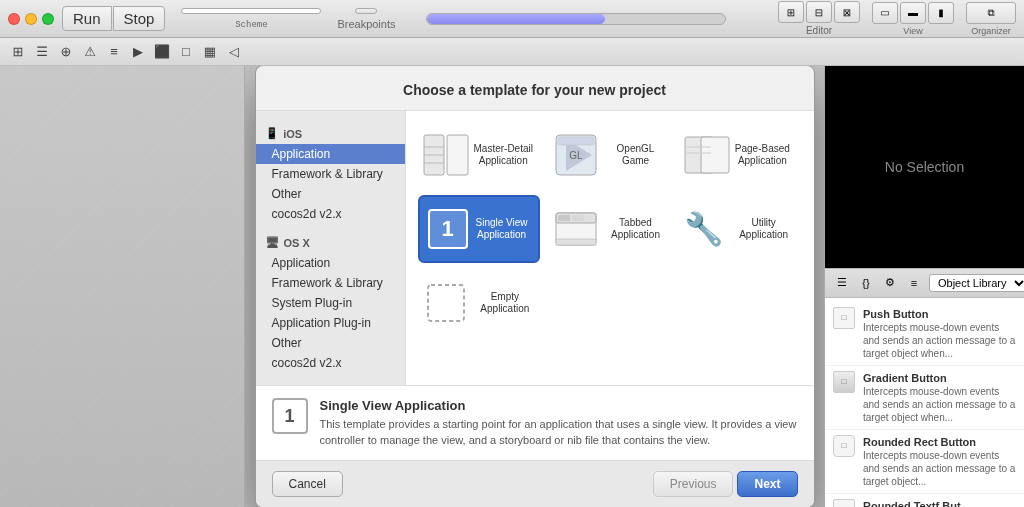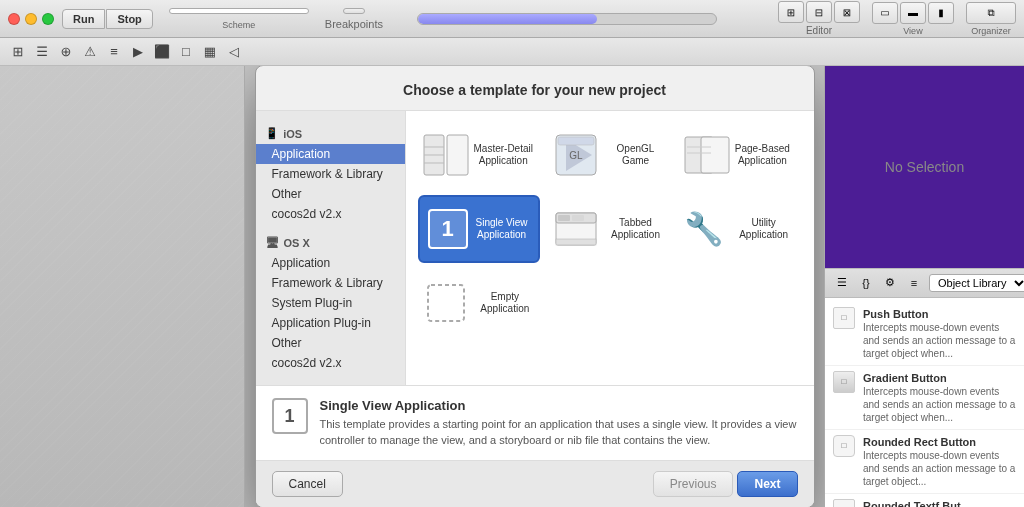--- a/index.html
+++ b/index.html
@@ -39,24 +39,23 @@
 
     .toolbar-btn-group {
       display: flex;
       gap: 2px;
     }
     .toolbar-btn {
       background: linear-gradient(to bottom, #f5f5f5, #e0e0e0);
       border: 1px solid #aaa;
       border-radius: 4px;
       padding: 3px 10px;
-      font-size: 11px;
+      font-size: 15px;
       cursor: pointer;
       color: #333;
-      font-weight: bold;
     }
     .toolbar-btn:first-child {
       border-radius: 4px 0 0 4px;
       margin-right: -1px;
     }
     .toolbar-btn:last-child {
       border-radius: 0 4px 4px 0;
     }
 
     .loading-bar-container {
@@ -322,21 +321,21 @@
       border: 1px solid #ccc;
     }
     .footer-right {
       display: flex;
       gap: 4px;
     }
 
     
     .right-panel {
       width: 200px;
-      background: #4c1d95;
+      background: #000000;
       border-left: 1px solid #aaa;
       display: flex;
       flex-direction: column;
     }
     .right-panel-top {
       flex: 1;
       display: flex;
       align-items: center;
       justify-content: center;
       font-size: 14px;
@@ -426,21 +425,21 @@
     <div class="traffic-light close"></div>
     <div class="traffic-light minimize"></div>
     <div class="traffic-light maximize"></div>
   </div>
   <div class="toolbar-btn-group">
     <button class="toolbar-btn">Run</button>
     <button class="toolbar-btn">Stop</button>
   </div>
   <div style="display:flex;flex-direction:column;align-items:center;margin:0 8px;">
     <div style="background:white;border:1px solid #aaa;border-radius:4px;padding:2px 20px;font-size:11px;width:140px;text-align:center;"></div>
-    <span style="font-size:9px;color:#666;margin-top:6px;">Scheme</span>
+    <span style="font-size:9px;color:#666;margin-top:6px;font-family:Liberation Mono, monospace;">Scheme</span>
   </div>
   <div style="display:flex;flex-direction:column;align-items:center;">
     <div style="background:linear-gradient(to bottom,#f0f0f0,#e0e0e0);border:1px solid #aaa;border-radius:4px;padding:2px 10px;font-size:11px;"></div>
     <span style="font-size:11px;color:#666;margin-top:4px;">Breakpoints</span>
   </div>
   <div class="loading-bar-container">
     <div class="loading-bar">
       <div class="loading-bar-fill"></div>
     </div>
   </div>

